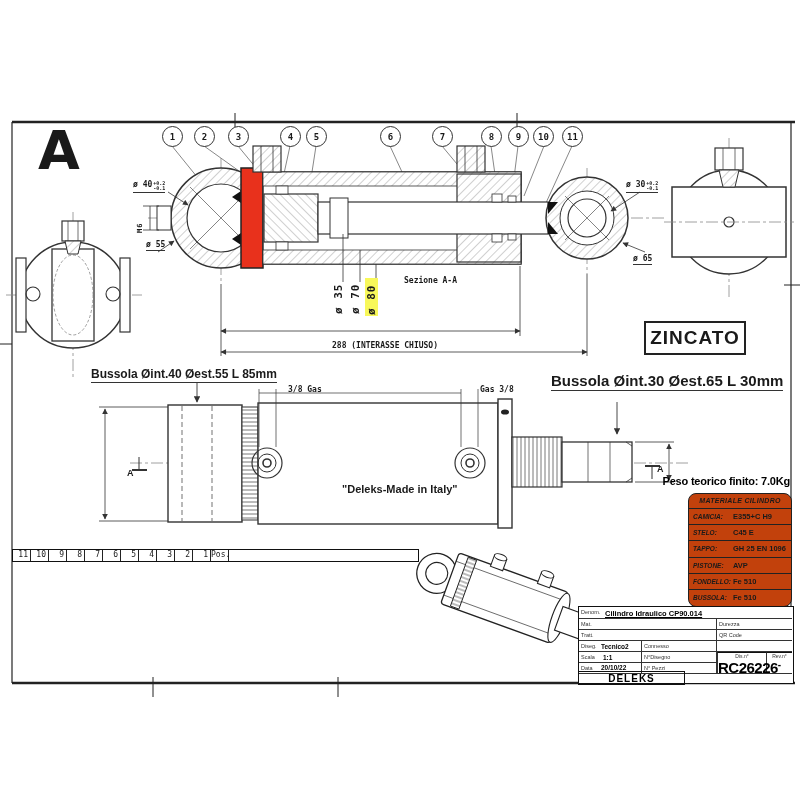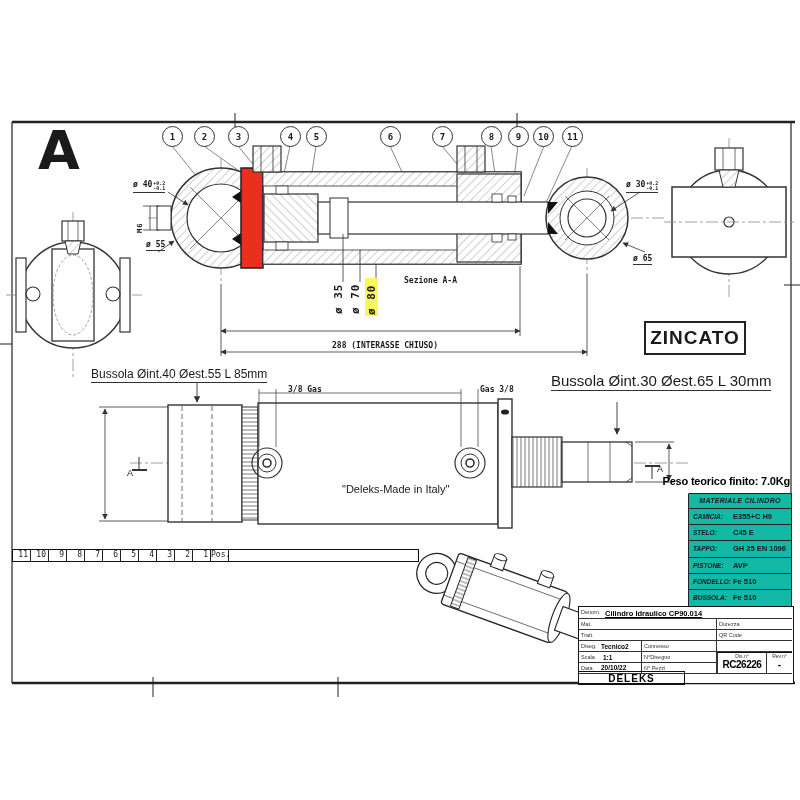--- a/index.html
+++ b/index.html
@@ -11,31 +11,31 @@
   
   .balloon{position:absolute;width:19px;height:19px;border:1.2px solid #333;border-radius:50%;background:#fff;
            font:bold 9px "DejaVu Sans Mono",monospace;display:flex;align-items:center;justify-content:center;}
   
   .dim{position:absolute;font:bold 8px "DejaVu Sans Mono",monospace;white-space:nowrap;}
   .uline{border-bottom:1px solid #333;padding-bottom:1px;}
   .tol{display:inline-flex;flex-direction:column;font-size:5px;line-height:5px;vertical-align:2px;margin-left:1px;}
   .vdim{position:absolute;writing-mode:vertical-rl;transform:rotate(180deg);
         font:bold 11px "DejaVu Sans Mono",monospace;letter-spacing:1px;white-space:nowrap;}
   .hl{background:#f8f85a;padding:1px 0;}
-  .lbl-bold{position:absolute;font-weight:normal;white-space:nowrap;}
+  .lbl-bold{position:absolute;font-weight:bold;white-space:nowrap;}
   .zincato{position:absolute;border:2px solid #222;display:flex;align-items:center;justify-content:center;
            font:bold 19px "Liberation Sans",sans-serif;letter-spacing:1px;}
   
   .ptable{position:absolute;left:12px;top:549px;width:407px;border:1.8px solid #111;background:#fff;box-sizing:border-box;}
   .prow{display:flex;height:11.16px;box-sizing:border-box;border-bottom:1px solid #222;
         font:8px "DejaVu Sans Mono",monospace;line-height:10px;}
   .prow:last-child{border-bottom:none;}
   .c-pos{width:18px;border-right:1px solid #222;text-align:right;padding-right:2px;box-sizing:border-box;flex:none;}
   
-  .mtable{position:absolute;left:688px;top:493px;width:104px;border:1.5px solid #222;border-radius:1px;background:#14b8a6;box-sizing:border-box;}
+  .mtable{position:absolute;left:688px;top:493px;width:104px;border:1.5px solid #222;border-radius:8px;background:#c2410c;box-sizing:border-box;}
   .mtitle{height:14px;border-bottom:1.4px solid #222;text-align:center;
           font:bold italic 7px "Liberation Sans",sans-serif;letter-spacing:.3px;line-height:14px;}
   .mrow{height:16.2px;border-bottom:1px solid #222;position:relative;box-sizing:border-box;}
   .mrow:last-child{border-bottom:none;}
   .mlab{position:absolute;left:4px;top:4px;font:bold italic 6.5px "Liberation Sans",sans-serif;}
   .mval{position:absolute;left:44px;top:3px;font:bold 7.5px "Liberation Sans",sans-serif;white-space:nowrap;}
   
   .tblock{position:absolute;left:578px;top:606px;width:216px;height:78px;border:1.6px solid #111;background:#fff;box-sizing:border-box;}
   .tcell{position:absolute;box-sizing:border-box;font:5.5px "Liberation Sans",sans-serif;color:#333;}
   .tcell .small{position:absolute;left:2px;top:2px;white-space:nowrap;}
@@ -407,20 +407,20 @@
   </div>
   <div class="tcell" style="left:0;top:56px;width:63px;height:11px;border-bottom:1px solid #333;border-right:1px solid #333;">
     <span class="small">Data</span>
     <span class="bval" style="position:absolute;left:22px;top:1px;font-size:6.5px;">20/10/22</span>
   </div>
   <div class="tcell" style="left:63px;top:56px;width:75px;height:11px;border-bottom:1px solid #333;border-right:1px solid #333;">
     <span class="small">N° Pezzi</span>
   </div>
   <div class="tcell" style="left:138px;top:45px;width:50px;height:22px;border:1px solid #333;border-top:1.4px solid #111;text-align:center;">
     <span style="font-size:5px;">Dis.n°</span><br>
-    <span class="bval" style="font-size:10px;letter-spacing:-.5px;">RC26226</span>
+    <span class="bval" style="font-size:15px;letter-spacing:-.5px;">RC26226</span>
   </div>
   <div class="tcell" style="left:188px;top:45px;width:25px;height:22px;border-bottom:1px solid #333;border-top:1.4px solid #111;text-align:center;">
     <span style="font-size:5px;">Rev.n°</span><br>
     <span class="bval" style="font-size:10px;">-</span>
   </div>
   <div class="deleks">DELEKS</div>
 </div>
 
 </body></html>

